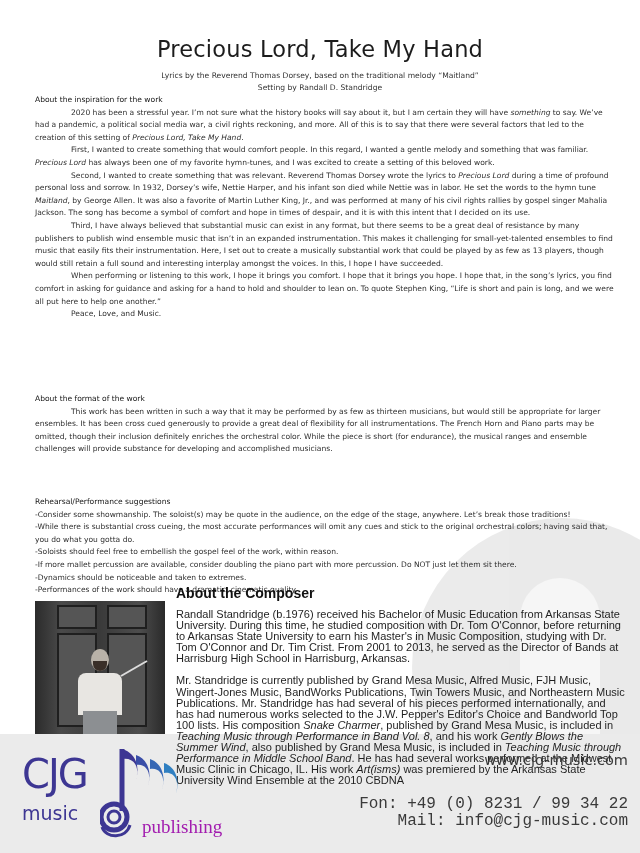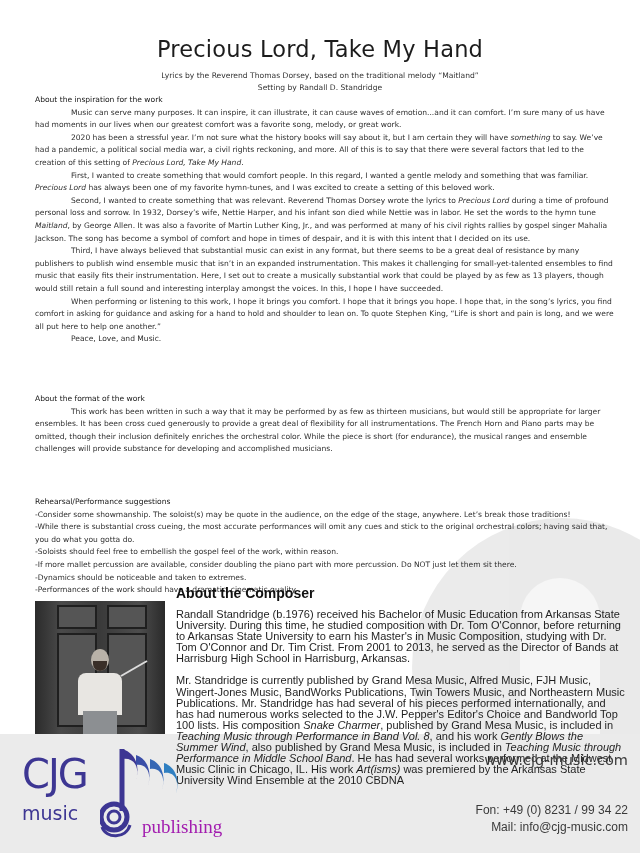--- a/index.html
+++ b/index.html
@@ -71,43 +71,42 @@
     .logo-publishing {
       position: absolute; left: 122px; top: 71px; font-size: 19px; color: #a21caf;
       font-family: Liberation Serif, serif;
     }
     .logo-note { position: absolute; left: 80px; top: 0px; width: 100px; height: 95px; }
     .website {
       position: absolute; right: 12px; top: 752px; font-size: 14.5px; color: #3a3a3a;
       font-family: "DejaVu Sans", sans-serif; z-index: 2;
     }
     .contact {
-      position: absolute; right: 12px; text-align: right; font-size: 12px; color: #3a3a3a;
-      font-family: Liberation Sans, sans-serif; z-index: 2; margin-top: 8px;
+      position: absolute; right: 12px; text-align: right; font-size: 16px; color: #3a3a3a;
+      font-family: Liberation Mono, monospace; z-index: 2;
     }
     .phone { top: 795px; }
     .mail { top: 812px; }
     i { font-style: italic; }
   </style>
 </head>
 <body>
 
 <div class="watermark">
   <div class="watermark-inner"></div>
 </div>
 <div class="footer"></div>
 
 <div class="content">
   <h1 class="title" style="margin:0">Precious Lord, Take My Hand</h1>
   <div class="subtitle sub1">Lyrics by the Reverend Thomas Dorsey, based on the traditional melody “Maitland”</div>
   <div class="subtitle sub2">Setting by Randall D. Standridge</div>
 
   <div class="body-text" style="top:94px;">
     <div class="sec-head">About the inspiration for the work</div>
-    <p class="indent"><span>Music can serve many purposes. It can inspire, it can illustrate, it can cause waves of emotion...and it can comfort. I’m sure many of us have had moments in our lives when our greatest comfort was a favorite song, melody, or great work.</span></p>
     <p class="indent"><span>2020 has been a stressful year. I’m not sure what the history books will say about it, but I am certain they will have </span><i>something</i><span> to say. We’ve had a pandemic, a political social media war, a civil rights reckoning, and more. All of this is to say that there were several factors that led to the creation of this setting of </span><i>Precious Lord, Take My Hand</i><span>.</span></p>
     <p class="indent"><span>First, I wanted to create something that would comfort people. In this regard, I wanted a gentle melody and something that was familiar. </span><i>Precious Lord</i><span> has always been one of my favorite hymn-tunes, and I was excited to create a setting of this beloved work.</span></p>
     <p class="indent"><span>Second, I wanted to create something that was relevant. Reverend Thomas Dorsey wrote the lyrics to </span><i>Precious Lord</i><span> during a time of profound personal loss and sorrow. In 1932, Dorsey’s wife, Nettie Harper, and his infant son died while Nettie was in labor. He set the words to the hymn tune </span><i>Maitland</i><span>, by George Allen. It was also a favorite of Martin Luther King, Jr., and was performed at many of his civil rights rallies by gospel singer Mahalia Jackson. The song has become a symbol of comfort and hope in times of despair, and it is with this intent that I decided on its use.</span></p>
     <p class="indent"><span>Third, I have always believed that substantial music can exist in any format, but there seems to be a great deal of resistance by many publishers to publish wind ensemble music that isn’t in an expanded instrumentation. This makes it challenging for small-yet-talented ensembles to find music that easily fits their instrumentation. Here, I set out to create a musically substantial work that could be played by as few as 13 players, though would still retain a full sound and interesting interplay amongst the voices. In this, I hope I have succeeded.</span></p>
     <p class="indent"><span>When performing or listening to this work, I hope it brings you comfort. I hope that it brings you hope. I hope that, in the song’s lyrics, you find comfort in asking for guidance and asking for a hand to hold and shoulder to lean on. To quote Stephen King, “Life is short and pain is long, and we were all put here to help one another.”</span></p>
     <p class="indent"><span>Peace, Love, and Music.</span></p>
   </div>
 
   <div class="body-text" style="top:393px;">
     <div class="sec-head">About the format of the work</div>

